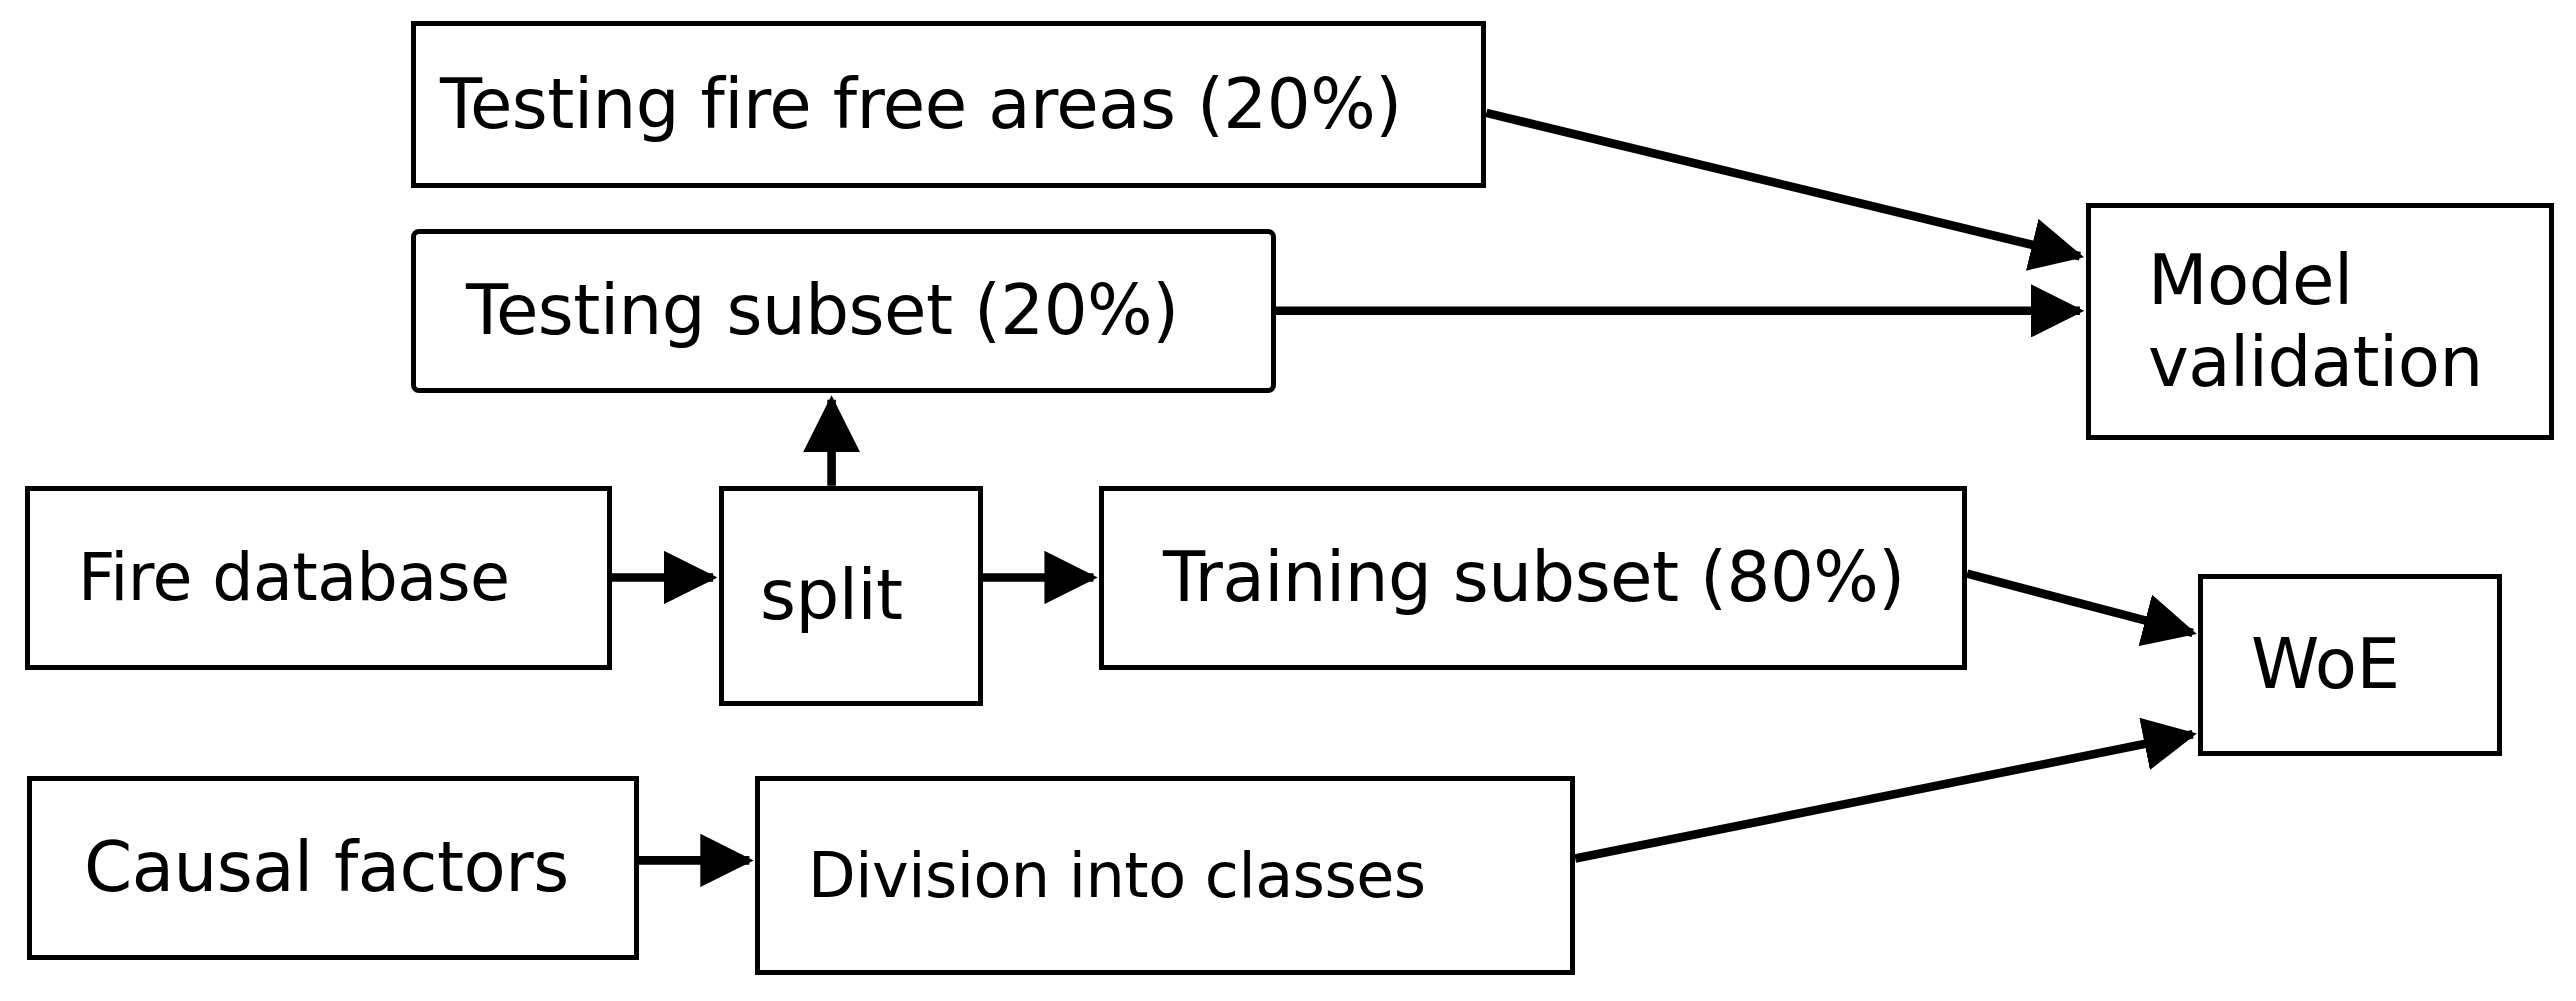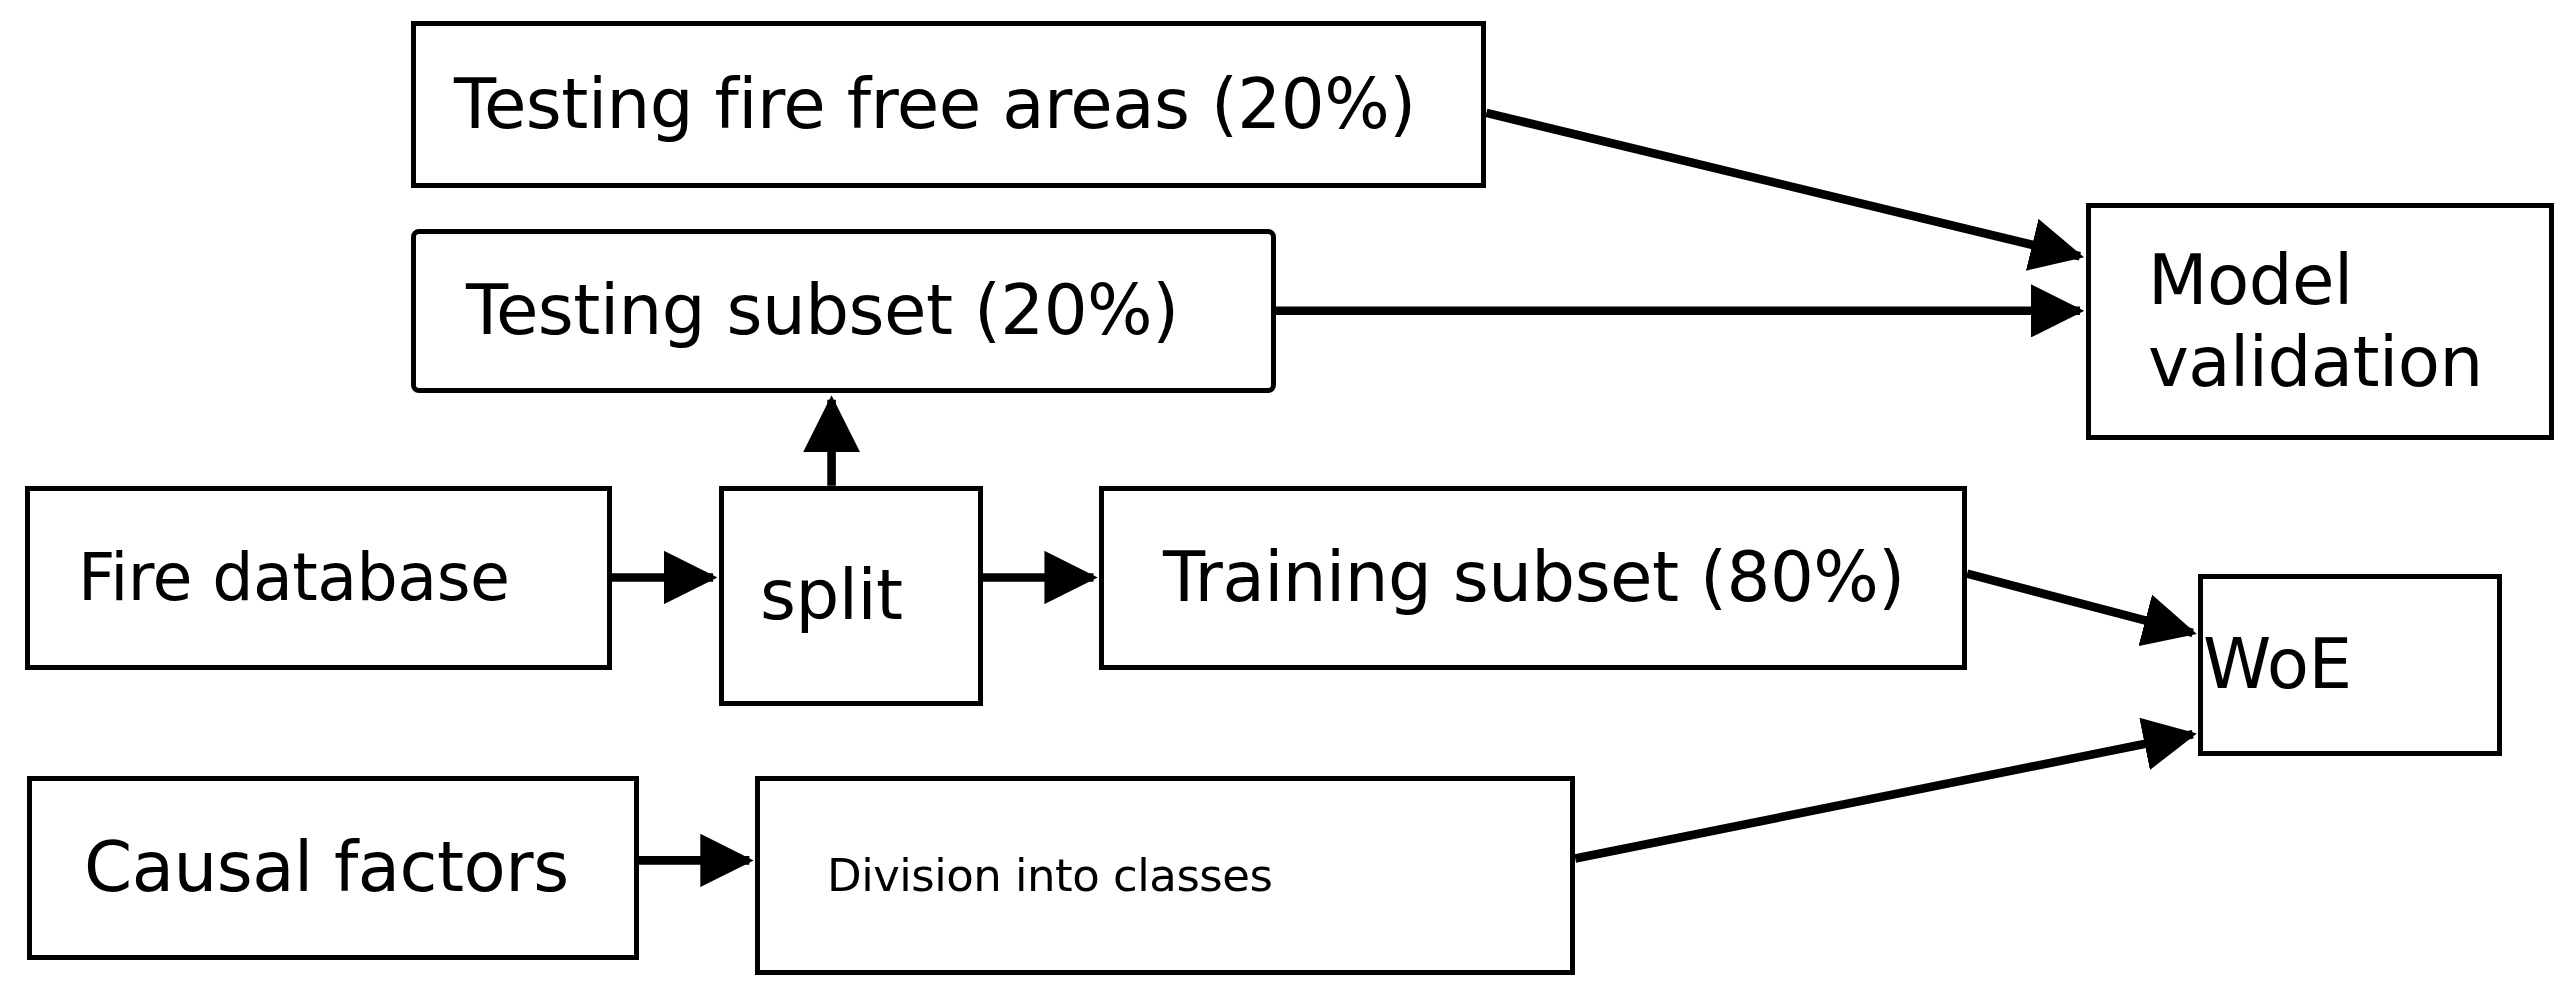--- a/index.html
+++ b/index.html
@@ -44,21 +44,21 @@
     font-weight: 400;
     line-height: 1.18;
     white-space: pre-line;
     letter-spacing: -0.5px;
   }
 
   
   #node-testing-fire-free {
     left: 411px;  top: 21px;   width: 1075px; height: 167px;
   }
-  #node-testing-fire-free .node-label { font-size: 69px; padding-left: 38px; }
+  #node-testing-fire-free .node-label { font-size: 69px; padding-left: 24px; }
 
   #node-testing-subset {
     left: 411px;  top: 229px;  width: 865px;  height: 164px; border-radius: 8px;
   }
   #node-testing-subset .node-label { font-size: 69px; padding-left: 50px; }
 
   #node-model-validation {
     left: 2086px; top: 203px;  width: 468px;  height: 237px;
   }
   #node-model-validation .node-label { font-size: 69px; padding-left: 57px; }
@@ -74,31 +74,31 @@
   #node-split .node-label { font-size: 69px; padding-left: 36px; }
 
   #node-training-subset {
     left: 1099px; top: 486px;  width: 868px;  height: 184px;
   }
   #node-training-subset .node-label { font-size: 69px; padding-left: 46px; margin-left: 13px; }
 
   #node-woe {
     left: 2198px; top: 574px;  width: 304px;  height: 182px;
   }
-  #node-woe .node-label { font-size: 69px; }
+  #node-woe .node-label { font-size: 69px; padding-left: 48px; }
 
   #node-causal-factors {
     left: 27px;   top: 776px;  width: 612px;  height: 184px;
   }
   #node-causal-factors .node-label { font-size: 69px; padding-left: 52px; }
 
   #node-division-classes {
     left: 755px;  top: 776px;  width: 820px;  height: 199px;
   }
-  #node-division-classes .node-label { font-size: 45px; padding-left: 67px; }
+  #node-division-classes .node-label { font-size: 62px; padding-left: 48px; }
 </style>
 </head>
 <body>
 
 <div id="diagram-root">
 
   <svg id="edge-layer" viewBox="0 0 2695 1048">
     <defs>
       <marker id="arrow" viewBox="0 0 10 10" refX="9.2" refY="5" markerWidth="6.2" markerHeight="6.2" orient="auto-start-reverse" markerUnits="strokeWidth">
         <path d="M 0 0 L 10 5 L 0 10 z" fill="#000000"></path>

